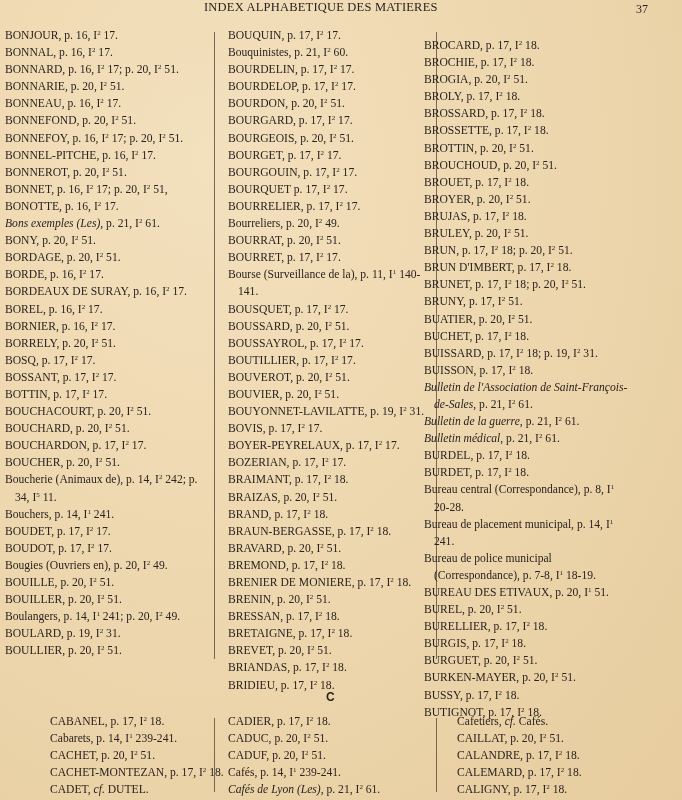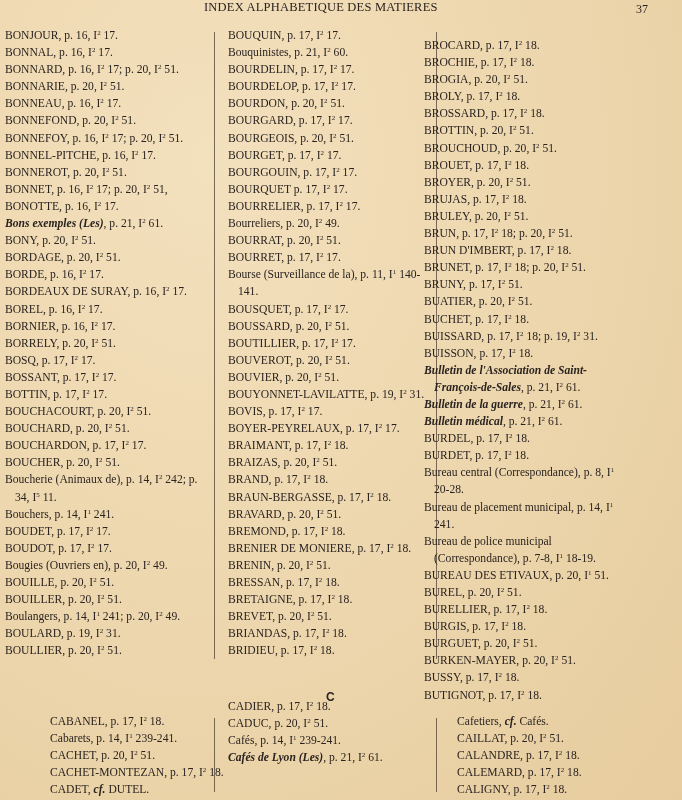--- a/index.html
+++ b/index.html
@@ -32,23 +32,23 @@
   }
   .rule1 { left:214px; top:32px; height:627px; }
   .rule2 { left:436px; top:32px; height:627px; }
   .rule3 { left:214px; top:718px; height:74px; }
   .rule4 { left:436px; top:718px; height:74px; }
   .section-letter {
     position:absolute; left:326px; top:690px; font-family:"Liberation Sans","DejaVu Sans",sans-serif;
     font-weight:bold; font-size:12px;
   }
   .c1 { left:5px; top:713px; width:207px;margin-left:45px; }
-  .c2 { left:228px; top:698px; width:206px; }
+  .c2 { left:228px; top:713px; width:206px; }
   .c3 { left:449px; top:713px; width:205px;margin-left:8px; }
-  .it { font-style:italic;font-weight:bold; }
+  .it { font-style:italic; }
   sup { font-size:7px; vertical-align:4px; line-height:0; }
 </style>
 </head>
 <body>
 
 <div class="page-header">
   <span class="running-title">INDEX ALPHABETIQUE DES MATIERES</span>
   <span class="page-number">37</span>
 </div>
 
@@ -102,26 +102,28 @@
     <div class="entry">BOURGET, p. 17, I<sup>2</sup> 17.</div>
     <div class="entry">BOURGOUIN, p. 17, I<sup>2</sup> 17.</div>
     <div class="entry">BOURQUET p. 17, I<sup>2</sup> 17.</div>
     <div class="entry">BOURRELIER, p. 17, I<sup>2</sup> 17.</div>
     <div class="entry">Bourreliers, p. 20, I<sup>2</sup> 49.</div>
     <div class="entry">BOURRAT, p. 20, I<sup>2</sup> 51.</div>
     <div class="entry">BOURRET, p. 17, I<sup>2</sup> 17.</div>
     <div class="entry">Bourse (Surveillance de la), p. 11, I<sup>1</sup> 140-141.</div>
     <div class="entry">BOUSQUET, p. 17, I<sup>2</sup> 17.</div>
     <div class="entry">BOUSSARD, p. 20, I<sup>2</sup> 51.</div>
+    <div class="entry">BOUSSAYROL, p. 17, I<sup>2</sup> 17.</div>
     <div class="entry">BOUTILLIER, p. 17, I<sup>2</sup> 17.</div>
     <div class="entry">BOUVEROT, p. 20, I<sup>2</sup> 51.</div>
     <div class="entry">BOUVIER, p. 20, I<sup>2</sup> 51.</div>
     <div class="entry">BOUYONNET-LAVILATTE, p. 19, I<sup>2</sup> 31.</div>
     <div class="entry">BOVIS, p. 17, I<sup>2</sup> 17.</div>
     <div class="entry">BOYER-PEYRELAUX, p. 17, I<sup>2</sup> 17.</div>
+    <div class="entry">BOZERIAN, p. 17, I<sup>2</sup> 17.</div>
     <div class="entry">BRAIMANT, p. 17, I<sup>2</sup> 18.</div>
     <div class="entry">BRAIZAS, p. 20, I<sup>2</sup> 51.</div>
     <div class="entry">BRAND, p. 17, I<sup>2</sup> 18.</div>
     <div class="entry">BRAUN-BERGASSE, p. 17, I<sup>2</sup> 18.</div>
     <div class="entry">BRAVARD, p. 20, I<sup>2</sup> 51.</div>
     <div class="entry">BREMOND, p. 17, I<sup>2</sup> 18.</div>
     <div class="entry">BRENIER DE MONIERE, p. 17, I<sup>2</sup> 18.</div>
     <div class="entry">BRENIN, p. 20, I<sup>2</sup> 51.</div>
     <div class="entry">BRESSAN, p. 17, I<sup>2</sup> 18.</div>
     <div class="entry">BRETAIGNE, p. 17, I<sup>2</sup> 18.</div>
@@ -129,20 +131,21 @@
     <div class="entry">BRIANDAS, p. 17, I<sup>2</sup> 18.</div>
     <div class="entry">BRIDIEU, p. 17, I<sup>2</sup> 18.</div>
   </div>
 <div class="rule rule2"></div>
 <div class="col col3">
     <div class="entry">BROCARD, p. 17, I<sup>2</sup> 18.</div>
     <div class="entry">BROCHIE, p. 17, I<sup>2</sup> 18.</div>
     <div class="entry">BROGIA, p. 20, I<sup>2</sup> 51.</div>
     <div class="entry">BROLY, p. 17, I<sup>2</sup> 18.</div>
     <div class="entry">BROSSARD, p. 17, I<sup>2</sup> 18.</div>
+    <div class="entry">BROSSETTE, p. 17, I<sup>2</sup> 18.</div>
     <div class="entry">BROTTIN, p. 20, I<sup>2</sup> 51.</div>
     <div class="entry">BROUCHOUD, p. 20, I<sup>2</sup> 51.</div>
     <div class="entry">BROUET, p. 17, I<sup>2</sup> 18.</div>
     <div class="entry">BROYER, p. 20, I<sup>2</sup> 51.</div>
     <div class="entry">BRUJAS, p. 17, I<sup>2</sup> 18.</div>
     <div class="entry">BRULEY, p. 20, I<sup>2</sup> 51.</div>
     <div class="entry">BRUN, p. 17, I<sup>2</sup> 18; p. 20, I<sup>2</sup> 51.</div>
     <div class="entry">BRUN D'IMBERT, p. 17, I<sup>2</sup> 18.</div>
     <div class="entry">BRUNET, p. 17, I<sup>2</sup> 18; p. 20, I<sup>2</sup> 51.</div>
     <div class="entry">BRUNY, p. 17, I<sup>2</sup> 51.</div>
@@ -174,20 +177,21 @@
     <div class="entry">CABANEL, p. 17, I<sup>2</sup> 18.</div>
     <div class="entry">Cabarets, p. 14, I<sup>1</sup> 239-241.</div>
     <div class="entry">CACHET, p. 20, I<sup>2</sup> 51.</div>
     <div class="entry">CACHET-MONTEZAN, p. 17, I<sup>2</sup> 18.</div>
     <div class="entry">CADET, <span class="it">cf.</span> DUTEL.</div>
   </div>
 <div class="rule rule3"></div>
 <div class="col c2">
     <div class="entry">CADIER, p. 17, I<sup>2</sup> 18.</div>
     <div class="entry">CADUC, p. 20, I<sup>2</sup> 51.</div>
+    <div class="entry">CADUF, p. 20, I<sup>2</sup> 51.</div>
     <div class="entry">Cafés, p. 14, I<sup>1</sup> 239-241.</div>
     <div class="entry"><span class="it">Cafés de Lyon (Les)</span>, p. 21, I<sup>2</sup> 61.</div>
   </div>
 <div class="rule rule4"></div>
 <div class="col c3">
     <div class="entry">Cafetiers, <span class="it">cf.</span> Cafés.</div>
     <div class="entry">CAILLAT, p. 20, I<sup>2</sup> 51.</div>
     <div class="entry">CALANDRE, p. 17, I<sup>2</sup> 18.</div>
     <div class="entry">CALEMARD, p. 17, I<sup>2</sup> 18.</div>
     <div class="entry">CALIGNY, p. 17, I<sup>2</sup> 18.</div>

